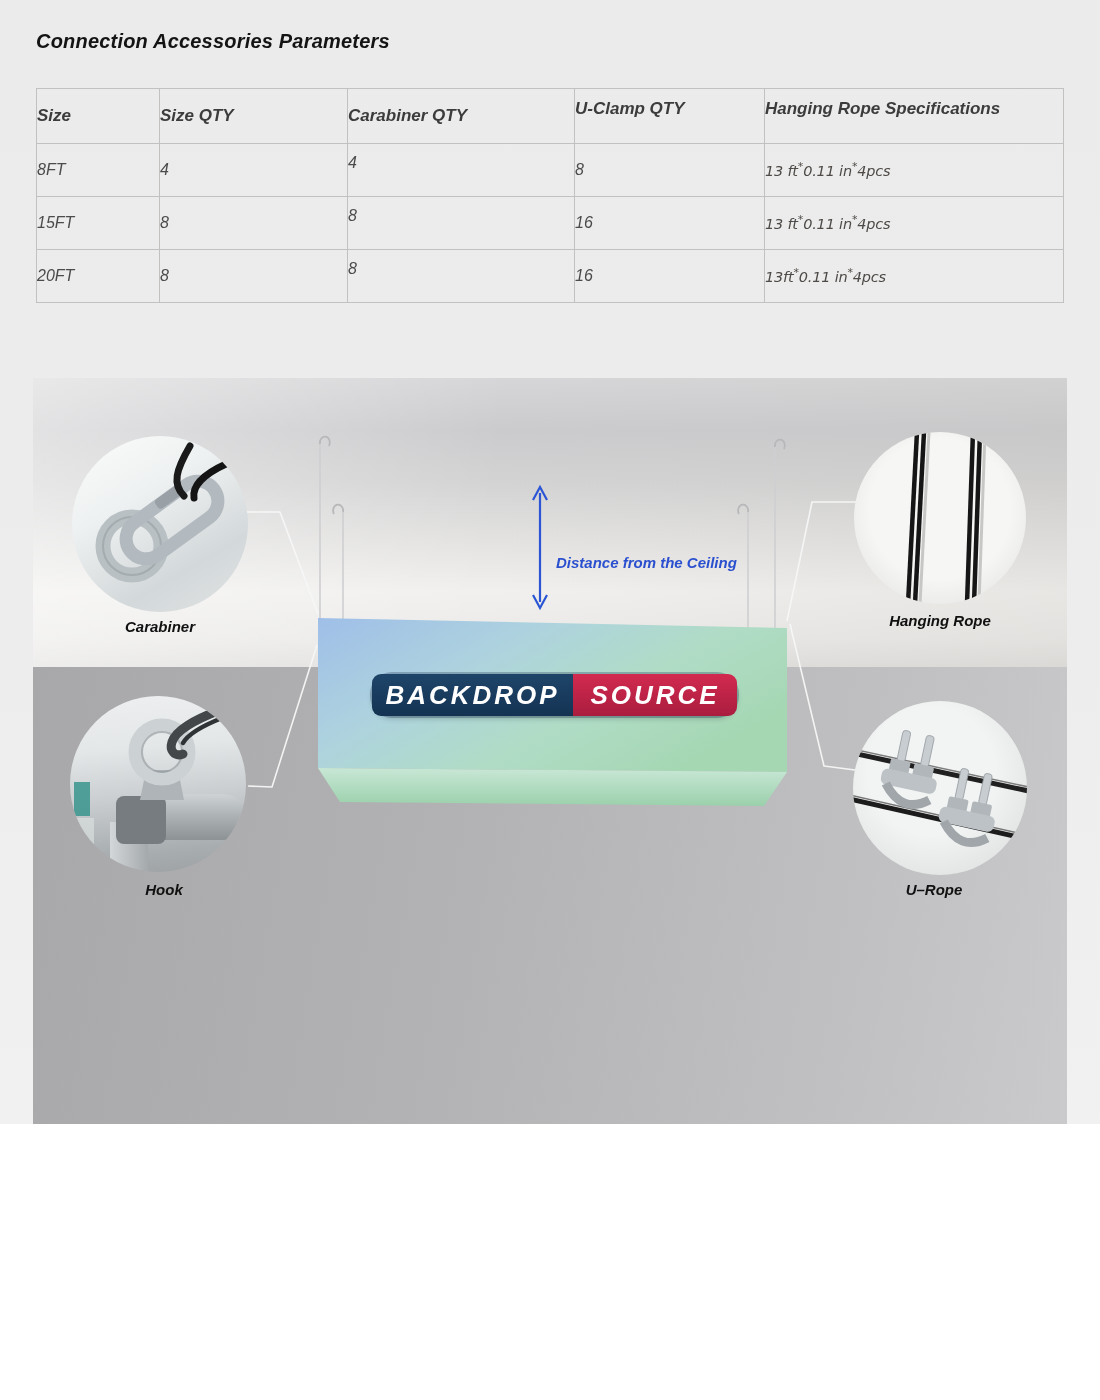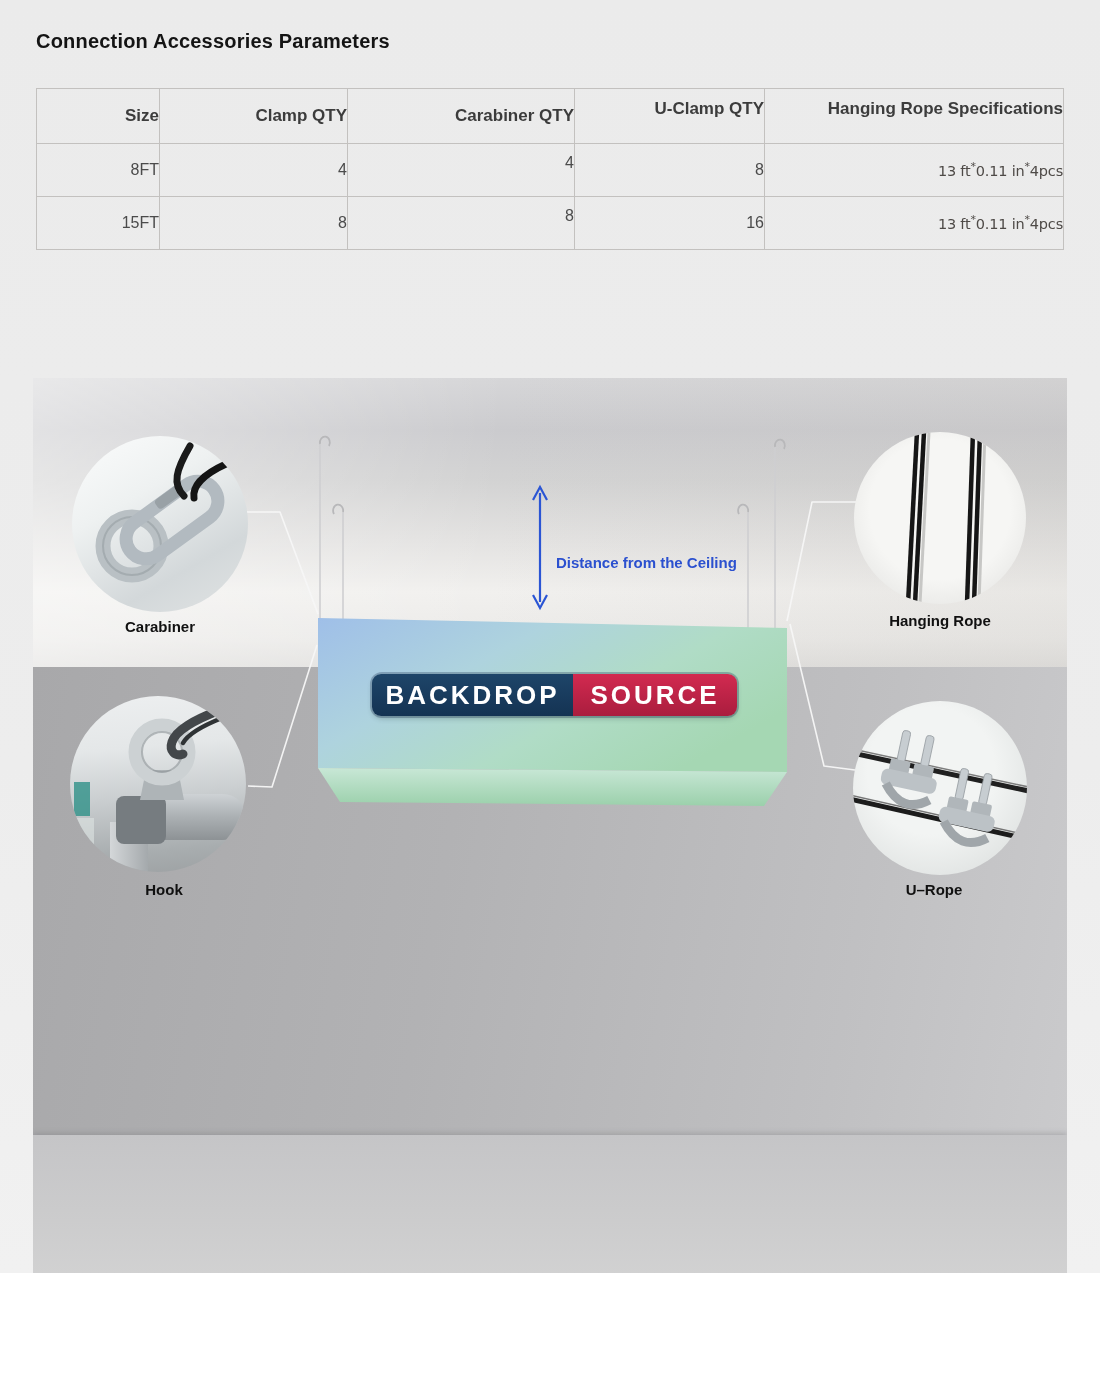--- a/index.html
+++ b/index.html
@@ -1,32 +1,33 @@
 <!DOCTYPE html>
 <html><head>
 <meta charset="utf-8">
 <style>
   html,body{margin:0;padding:0;}
   .page{
-    position:relative; width:1100px; height:1273px; overflow:hidden;
+    position:relative; width:1100px; height:1124px; overflow:hidden;
     background:linear-gradient(180deg,#ebebeb 0%,#ededed 60%,#f1f1f1 100%);
     font-family:"Liberation Sans", sans-serif;
+    font-style:italic;
   }
   
   .title{
     position:absolute; left:36px; top:30px;
     font-size:20px; font-weight:700; color:#141414; letter-spacing:.2px;
   }
   
   table.spec{
     position:absolute; left:36px; top:88px; width:1027px;
     border-collapse:collapse; table-layout:fixed;
   }
   table.spec th, table.spec td{
-    border:1px solid #c3c1bf; text-align:right; padding:0;
+    border:1px solid #c3c1bf; text-align:left; padding:0;
   }
   table.spec th{ height:54px; font-size:17px; font-weight:700; color:#3c3c3c; }
   table.spec td{ height:52px; font-size:16px; color:#4b4b4b; }
   th.lift span, td.lift span{ position:relative; top:-7px; display:inline-block;}
   td .rope{
     font-family:"DejaVu Sans", sans-serif; font-size:14.5px; color:#4e4a47; letter-spacing:-.2px;margin-top:31px;
   }
   td .rope sup{ font-size:11px; }
   
   .photo{
@@ -47,21 +48,21 @@
     background:linear-gradient(180deg,#c5c5c7 0%,#cbcbcc 30%,#d4d4d4 68%,#dbdbda 100%);
     box-shadow:0 -2px 5px rgba(110,110,112,.30);
   }
   .baseboard{
     position:absolute; left:0; top:1007px; width:100%; height:15px; background:#fafaf9;
   }
   .diagram-svg{ position:absolute; left:0; top:0; }
   
   .logo{
     position:absolute; left:339px; top:296px; width:365px; height:42px; display:flex;
-    border-radius:10px; box-shadow:0 0 0 2px rgba(25,48,78,.28), 0 3px 5px rgba(40,60,60,.25);
+    border-radius:20px; box-shadow:0 0 0 2px rgba(25,48,78,.28), 0 3px 5px rgba(40,60,60,.25);
   }
   .logo .seg{
     display:flex; align-items:center; justify-content:center;
     color:#fff; font-weight:700; font-size:26px; letter-spacing:3px; white-space:nowrap;
   }
   .logo .navy{ width:201px; background:linear-gradient(180deg,#1e4569,#143353); border-radius:9px 0 0 9px; }
   .logo .red{ width:164px; background:linear-gradient(180deg,#d22a50,#aa1d3e); border-radius:0 9px 9px 0; }
   
   .circle{ position:absolute; border-radius:50%; overflow:hidden; }
   .c-carabiner{ left:39px; top:58px;  width:176px; height:176px;
@@ -92,38 +93,45 @@
     <colgroup>
       <col style="width:123px">
         <col style="width:188px">
         <col style="width:227px">
       <col style="width:190px">
         <col style="width:299px">
     </colgroup>
     <tbody>
         <tr>
       <th><span>Size</span></th>
-      <th><span>Clamp QTY</span></th>
+      <th><span>Size QTY</span></th>
       <th><span>Carabiner QTY</span></th>
       <th class="lift"><span>U-Clamp QTY</span></th>
       <th class="lift"><span>Hanging Rope Specifications</span></th>
     </tr>
     <tr>
       <td><span>8FT</span></td>
       <td><span>4</span></td>
       <td class="lift"><span>4</span></td>
       <td><span>8</span></td>
       <td><span class="rope"><span>13 ft</span><sup>*</sup><span>0.11 in</span><sup>*</sup><span>4pcs</span></span></td>
     </tr>
     <tr>
       <td><span>15FT</span></td>
       <td><span>8</span></td>
       <td class="lift"><span>8</span></td>
       <td><span>16</span></td>
       <td><span class="rope"><span>13 ft</span><sup>*</sup><span>0.11 in</span><sup>*</sup><span>4pcs</span></span></td>
+    </tr>
+    <tr>
+      <td><span>20FT</span></td>
+      <td><span>8</span></td>
+      <td class="lift"><span>8</span></td>
+      <td><span>16</span></td>
+      <td><span class="rope"><span>13ft</span><sup>*</sup><span>0.11 in</span><sup>*</sup><span>4pcs</span></span></td>
     </tr>
   </tbody>
     </table>
 
   <div class="photo">
     <div class="ceiling"></div>
     <div class="wall"></div>
     <div class="floor"></div>
     <div class="baseboard"></div>
 

